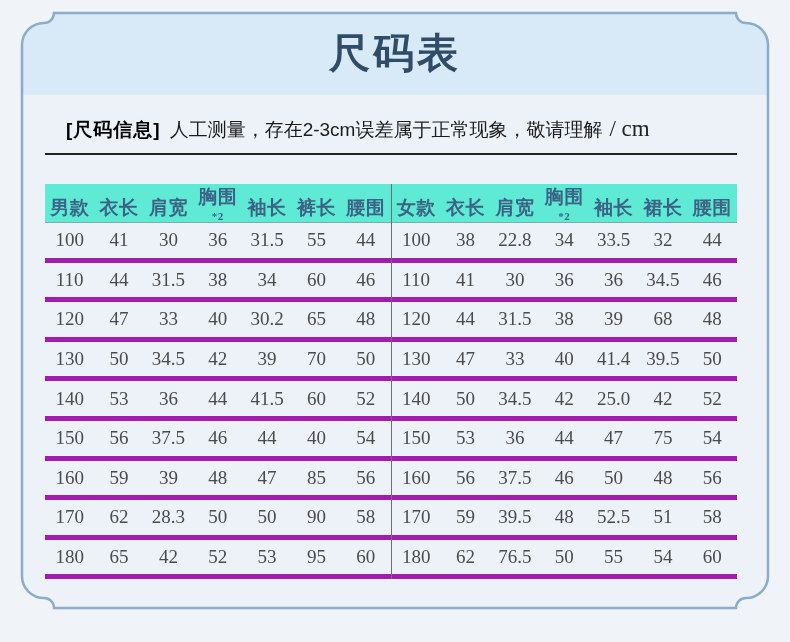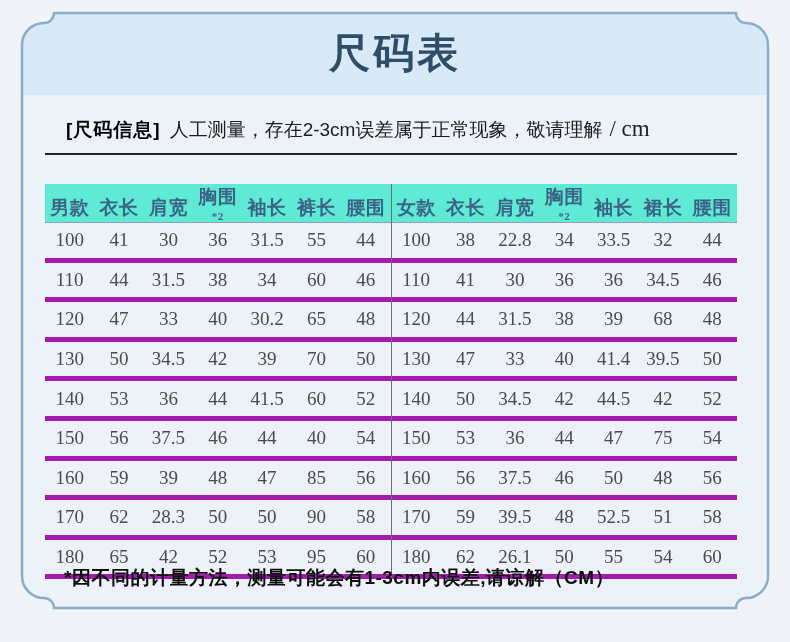--- a/index.html
+++ b/index.html
@@ -203,21 +203,21 @@
           <div class="t-cell">40</div>
           <div class="t-cell">41.4</div>
           <div class="t-cell">39.5</div>
           <div class="t-cell">50</div>
         </div>
         <div class="t-row">
           <div class="t-cell">140</div>
           <div class="t-cell">50</div>
           <div class="t-cell">34.5</div>
           <div class="t-cell">42</div>
-          <div class="t-cell">44.5</div>
+          <div class="t-cell">25.0</div>
           <div class="t-cell">42</div>
           <div class="t-cell">52</div>
         </div>
         <div class="t-row">
           <div class="t-cell">150</div>
           <div class="t-cell">53</div>
           <div class="t-cell">36</div>
           <div class="t-cell">44</div>
           <div class="t-cell">47</div>
           <div class="t-cell">75</div>
@@ -237,24 +237,23 @@
           <div class="t-cell">59</div>
           <div class="t-cell">39.5</div>
           <div class="t-cell">48</div>
           <div class="t-cell">52.5</div>
           <div class="t-cell">51</div>
           <div class="t-cell">58</div>
         </div>
         <div class="t-row">
           <div class="t-cell">180</div>
           <div class="t-cell">62</div>
-          <div class="t-cell">26.1</div>
+          <div class="t-cell">76.5</div>
           <div class="t-cell">50</div>
           <div class="t-cell">55</div>
           <div class="t-cell">54</div>
           <div class="t-cell">60</div>
         </div>
       </div>
   </div>
 
-  <div class="footer">*因不同的计量方法，测量可能会有1-3cm内误差,请谅解（CM）</div>
 
 </div>
 
 </body></html>

